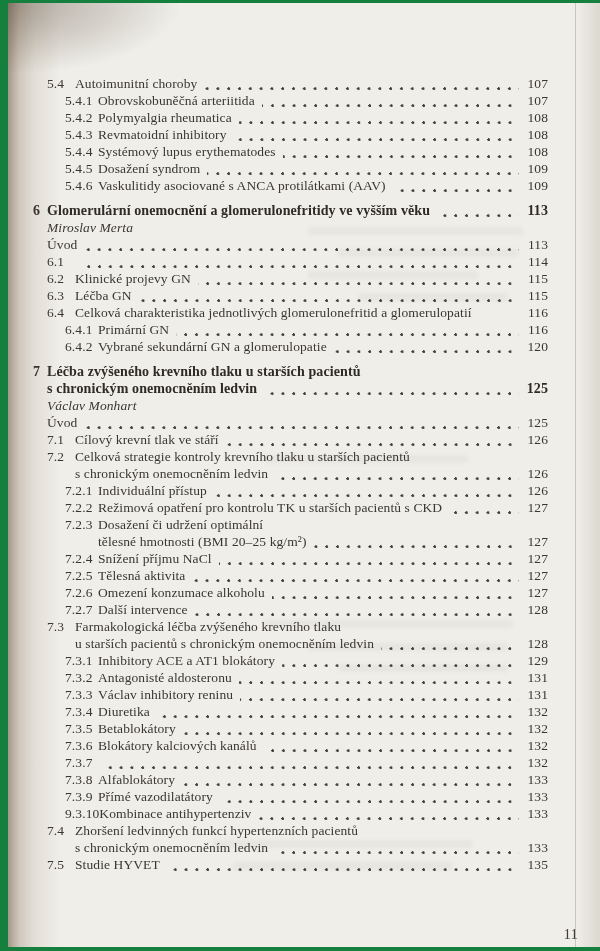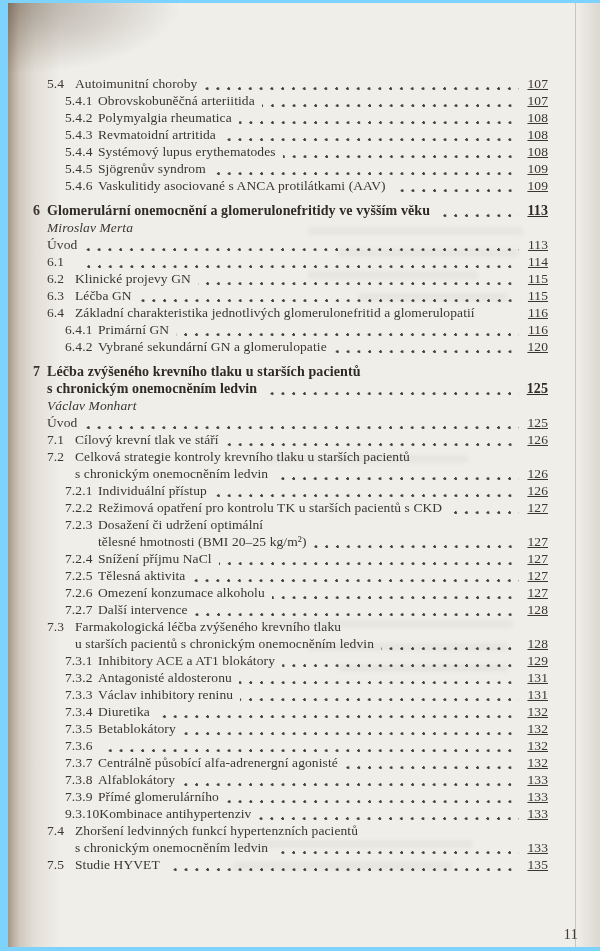--- a/index.html
+++ b/index.html
@@ -2,21 +2,21 @@
 <html><head>
 <meta charset="utf-8">
 <style>
   html, body { margin: 0; padding: 0; }
   body {
     width: 600px; height: 951px;
     background: #070707;
     font-family: "Liberation Serif", "DejaVu Serif", serif;
     overflow: hidden;
   }
-  #screen { position: relative; width: 600px; height: 951px; background: #7dd3fc; }
+  #screen { position: relative; width: 600px; height: 951px; background: #15803d; }
 
   
   .page {
     position: absolute; left: 8px; top: 3px; right: 0; bottom: 4px;
     background: #efeee9;
     overflow: hidden;
   }
   
   .spine-shadow {
     position: absolute; left: 0; top: 0; bottom: 0; width: 56px;
@@ -68,21 +68,21 @@
   .leader {
     flex: 1 1 auto; align-self: flex-end;
     height: 12px; min-width: 12px;
     margin: 0 5px 0 7px;
     background-image: radial-gradient(circle at 1.6px 8.6px, #47423a 1.2px, rgba(0,0,0,0) 1.55px);
     background-size: 10.8px 12px;
     background-repeat: repeat-x;
     background-position: right 0 top 0;
   }
   .leader.no-dots { background: none; min-width: 0; margin: 0 2px 0 2px; }
-  .pg { flex: none; min-width: 24px; text-align: right; text-decoration: underline; }
+  .pg { flex: none; min-width: 24px; text-align: right; }
 
   .folio {
     position: absolute; right: 22px; bottom: 4px;
     font-size: 15px; color: #413c37; line-height: 17px;
   }
 </style>
 </head>
 <body>
 
 <div id="screen">
@@ -113,33 +113,33 @@
           <span class="pg">107</span>
         </div>
         <div class="row t-l2">
           <span class="num">5.4.2</span>
           <span class="title">Polymyalgia rheumatica</span>
           <span class="leader"></span>
           <span class="pg">108</span>
         </div>
         <div class="row t-l2">
           <span class="num">5.4.3</span>
-          <span class="title">Revmatoidní artritida</span>
+          <span class="title">Revmatoidní inhibitory</span>
           <span class="leader"></span>
           <span class="pg">108</span>
         </div>
         <div class="row t-l2">
           <span class="num">5.4.4</span>
           <span class="title">Systémový lupus erythematodes</span>
           <span class="leader"></span>
           <span class="pg">108</span>
         </div>
         <div class="row t-l2">
           <span class="num">5.4.5</span>
-          <span class="title">Sjögrenův syndrom</span>
+          <span class="title">Dosažení syndrom</span>
           <span class="leader"></span>
           <span class="pg">109</span>
         </div>
         <div class="row t-l2">
           <span class="num">5.4.6</span>
           <span class="title">Vaskulitidy asociované s ANCA protilátkami (AAV)</span>
           <span class="leader"></span>
           <span class="pg">109</span>
         </div>
         <div class="row t-chapter gap">
@@ -168,21 +168,21 @@
           <span class="pg">115</span>
         </div>
         <div class="row t-l1">
           <span class="num">6.3</span>
           <span class="title">Léčba GN</span>
           <span class="leader"></span>
           <span class="pg">115</span>
         </div>
         <div class="row t-l1">
           <span class="num">6.4</span>
-          <span class="title">Základní charakteristika jednotlivých glomerulonefritid a glomerulopatií</span>
+          <span class="title">Celková charakteristika jednotlivých glomerulonefritid a glomerulopatií</span>
           <span class="leader no-dots"></span>
           <span class="pg">116</span>
         </div>
         <div class="row t-l2">
           <span class="num">6.4.1</span>
           <span class="title">Primární GN</span>
           <span class="leader"></span>
           <span class="pg">116</span>
         </div>
         <div class="row t-l2">
@@ -302,38 +302,38 @@
           <span class="pg">132</span>
         </div>
         <div class="row t-l2">
           <span class="num">7.3.5</span>
           <span class="title">Betablokátory</span>
           <span class="leader"></span>
           <span class="pg">132</span>
         </div>
         <div class="row t-l2">
           <span class="num">7.3.6</span>
+          <span class="title">Blokátory kalciových kanálů</span>
           <span class="leader"></span>
           <span class="pg">132</span>
         </div>
         <div class="row t-l2">
           <span class="num">7.3.7</span>
-          <span class="title">Centrálně působící alfa-adrenergní agonisté</span>
           <span class="leader"></span>
           <span class="pg">132</span>
         </div>
         <div class="row t-l2">
           <span class="num">7.3.8</span>
           <span class="title">Alfablokátory</span>
           <span class="leader"></span>
           <span class="pg">133</span>
         </div>
         <div class="row t-l2">
           <span class="num">7.3.9</span>
-          <span class="title">Přímé glomerulárního</span>
+          <span class="title">Přímé vazodilatátory</span>
           <span class="leader"></span>
           <span class="pg">133</span>
         </div>
         <div class="row t-l2">
           <span class="num">9.3.10</span>
           <span class="title">Kombinace antihypertenziv</span>
           <span class="leader"></span>
           <span class="pg">133</span>
         </div>
         <div class="row t-l1">

